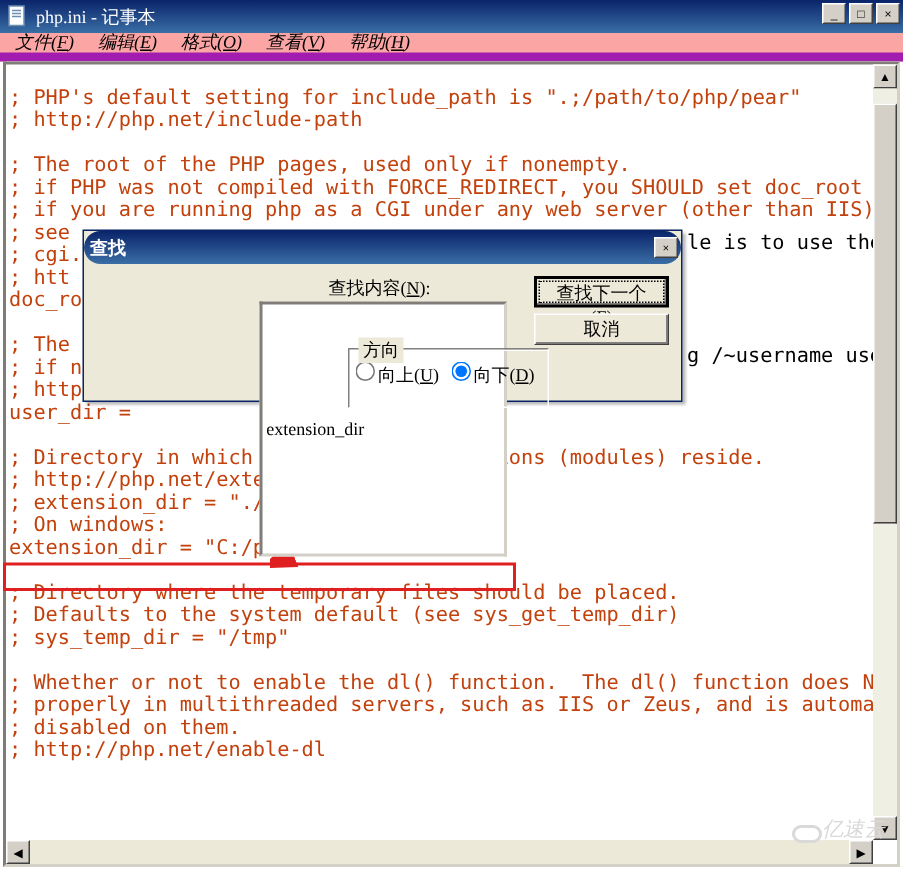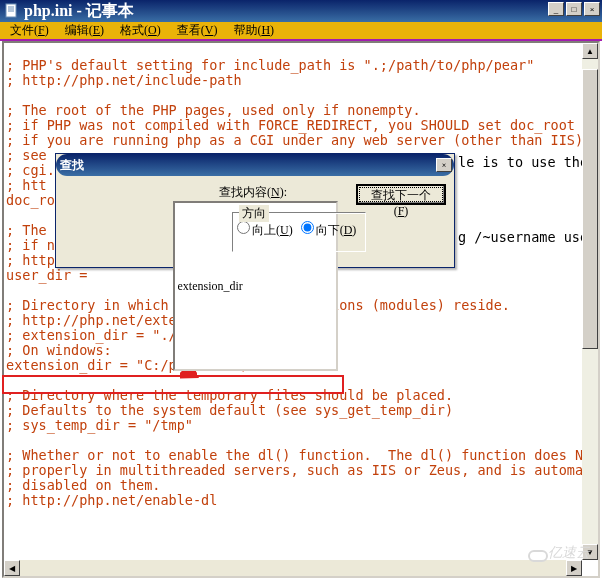--- a/index.html
+++ b/index.html
@@ -17,32 +17,32 @@
   .titlebar {
     height: 22px;
     background: linear-gradient(#0a246a, #3a6ea5);
     color: #fff;
     display: flex;
     align-items: center;
     padding: 0 2px 0 4px;
     position: relative;
   }
   .titlebar-icon { width: 16px; height: 16px; margin-right: 4px; }
-  .titlebar-text { font-size: 16px; font-weight: bold; }
+  .titlebar-text { font-size: 12px; font-weight: normal; }
   .titlebar-btns { position: absolute; right: 2px; top: 2px; display: flex; gap: 2px; }
   .tbtn {
     width: 16px; height: 14px; background: #d4d0c8;
     border: 1px solid #fff; border-right-color:#404040; border-bottom-color:#404040;
     font-size: 8px; display:flex; align-items:center; justify-content:center;
     font-family: Tahoma, sans-serif; color:#000;
   }
   
   .menubar {
-    height: 19px; background: #eab308; border-bottom: 2px solid #a21caf;
-    display:flex; align-items:center; padding: 0 2px;
+    height: 19px; background: #fca5a5; border-bottom: 6px solid #a21caf;
+    display:flex; align-items:center; padding: 0 2px; font-style: italic;
   }
   .menuitem { padding: 1px 8px; }
   .menuitem .hotkey { text-decoration: underline; }
   
   .textwrap {
     position: absolute;
     left: 2px; right: 2px; top: 41px; bottom: 2px;
     border: 2px inset #d4d0c8;
     background: #fff;
   }
@@ -122,21 +122,21 @@
     width: 90px; height:21px;
     background:#ece9d8;
     border:1px solid #404040; border-top-color:#fff; border-left-color:#fff;
     box-shadow: inset -1px -1px #808080, inset 1px 1px #ece9d8;
     font-family:inherit; font-size:12px;
     margin-bottom:4px;
   }
   .dlg-btn.default { border:2px solid #000; outline:1px dotted #000; outline-offset:-4px;}
   .dlg-btns { position:absolute; right:8px; top:8px; display:flex; flex-direction:column; }
   .fieldset {
-    position:absolute; left:176px; top:36px; width:134px; height:40px;
+    position:absolute; left:176px; top:56px; width:134px; height:40px;
     border:1px solid #808080; border-right-color:#fff; border-bottom-color:#fff;
     box-shadow: inset 1px 1px #fff;
   }
   .fieldset .legend {
     position:absolute; top:-8px; left:6px; background:#ece9d8; padding:0 3px;
   }
   .fieldset .radios { padding:8px 4px; display:flex; gap:8px; }
   .checkbox-lbl { position:absolute; left:8px; top:52px; display:flex; align-items:center; gap:4px;}
   input[type=radio],input[type=checkbox]{ margin:0 2px 0 0; }
   
@@ -254,20 +254,21 @@
     <div class="fieldset">
       <span class="legend">方向</span>
       <div class="radios">
         <label><input type="radio" name="dir" style=""><span>向上(</span><span style="text-decoration:underline">U</span><span>)</span></label>
         <label><input type="radio" name="dir" checked="" style=""><span>向下(</span><span style="text-decoration:underline">D</span><span>)</span></label>
       </div>
     </div>
 
     <div class="dlg-btns">
       <button class="dlg-btn default"><span>查找下一个(</span><span style="text-decoration:underline">F</span><span>)</span></button>
+      <button class="dlg-btn">取消</button>
     </div>
   </div>
 </div>
 
 <div class="watermark">
   <span class="cloud"></span>
   <span>亿速云</span>
 </div>
 
 </body></html>

